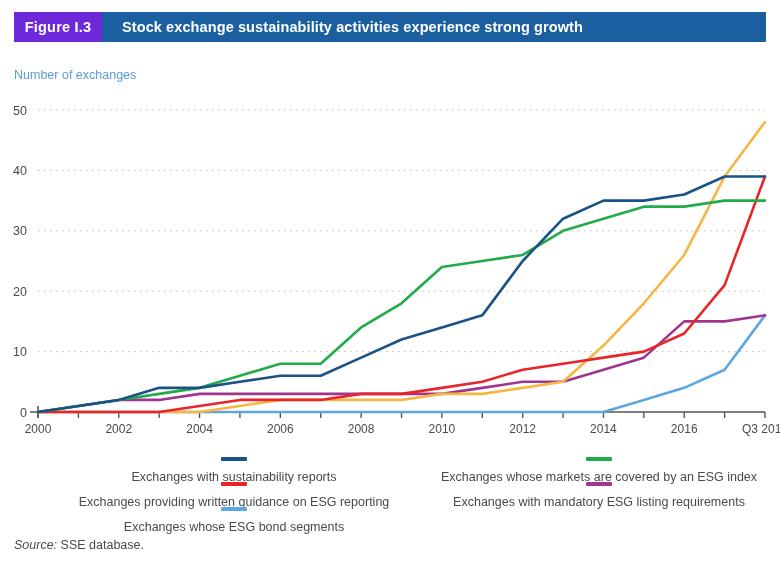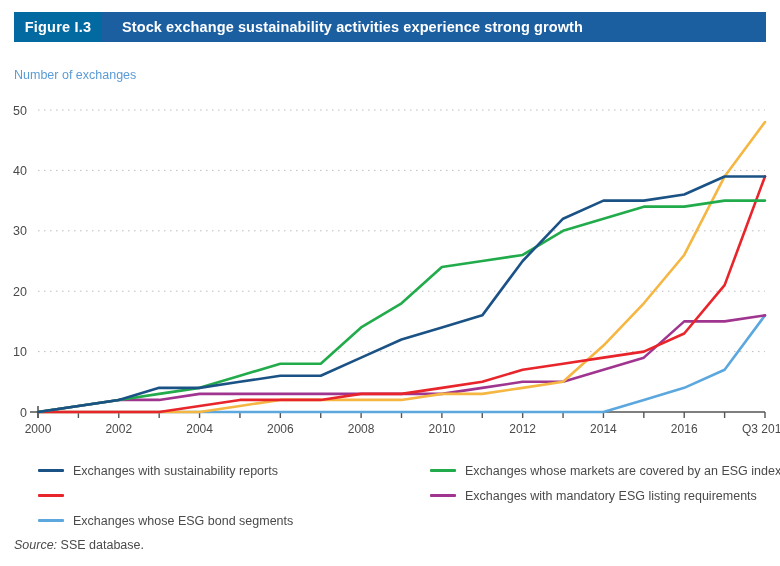--- a/index.html
+++ b/index.html
@@ -20,21 +20,21 @@
   .header-bar {
     position: absolute;
     left: 14px;
     top: 12px;
     width: 752px;
     height: 30px;
     display: flex;
     align-items: stretch;
   }
   .header-figure {
-    background: #0369a1;
+    background: #6d28d9;
     color: #ffffff;
     font-size: 14.5px;
     font-weight: bold;
     display: flex;
     align-items: center;
     justify-content: center;
     width: 88px;
     letter-spacing: 0.2px;
   }
   .header-title {
@@ -87,20 +87,21 @@
     width: 730px;
     display: grid;
     grid-template-columns: 392px 1fr;
     grid-auto-rows: 25px;
     align-items: center;
   }
   .legend-item {
     display: flex;
     align-items: center;
     gap: 9px;
+    flex-direction: column;
   }
   .legend-swatch {
     display: block;
     width: 26px;
     height: 3.5px;
     border-radius: 1px;
     flex: none;
   }
   .legend-label {
     font-size: 12.5px;
@@ -185,20 +186,21 @@
     <div class="legend-item">
       <span class="legend-swatch" style="background: rgb(27, 82, 133);"></span>
       <span class="legend-label">Exchanges with sustainability reports</span>
     </div>
     <div class="legend-item">
       <span class="legend-swatch" style="background: rgb(34, 171, 75);"></span>
       <span class="legend-label">Exchanges whose markets are covered by an ESG index</span>
     </div>
     <div class="legend-item">
       <span class="legend-swatch" style="background: rgb(232, 37, 42);"></span>
+      <span class="legend-label">Exchanges providing written guidance on ESG reporting</span>
     </div>
     <div class="legend-item">
       <span class="legend-swatch" style="background: rgb(160, 53, 143);"></span>
       <span class="legend-label">Exchanges with mandatory ESG listing requirements</span>
     </div>
     <div class="legend-item">
       <span class="legend-swatch" style="background: rgb(91, 167, 222);"></span>
       <span class="legend-label">Exchanges whose ESG bond segments</span>
     </div>
   </div>

